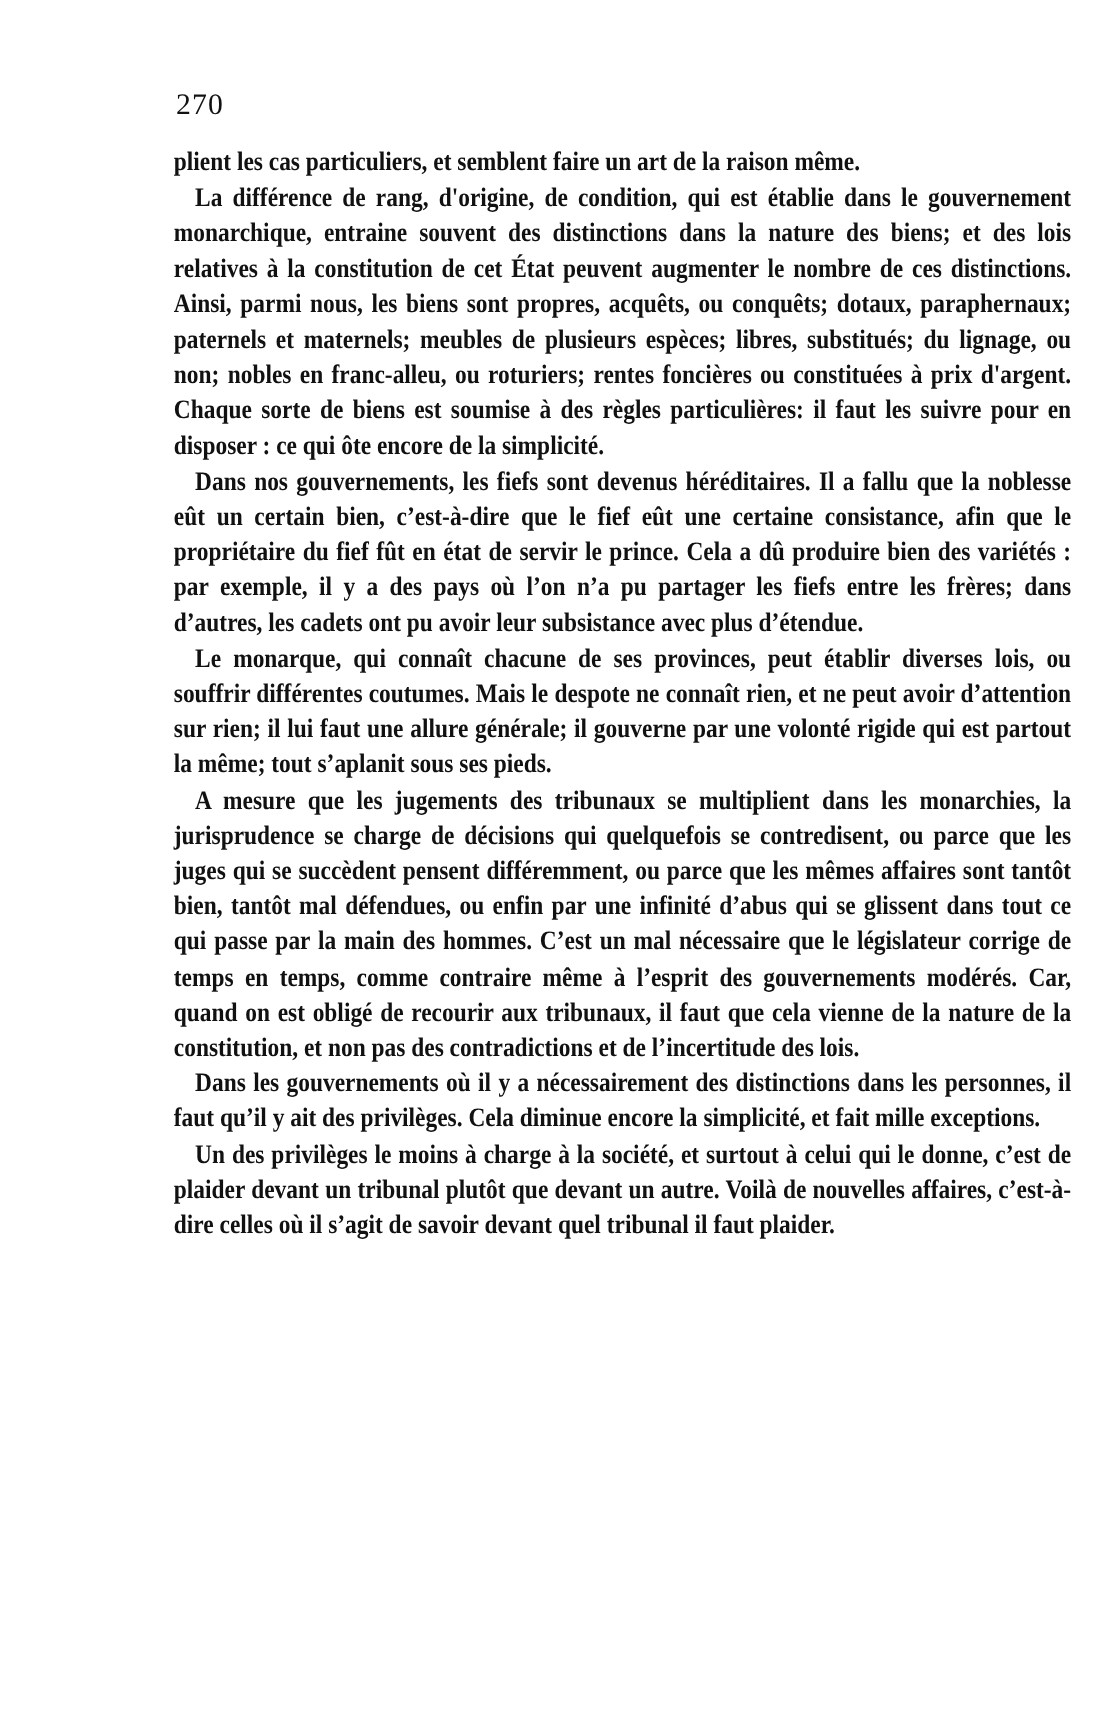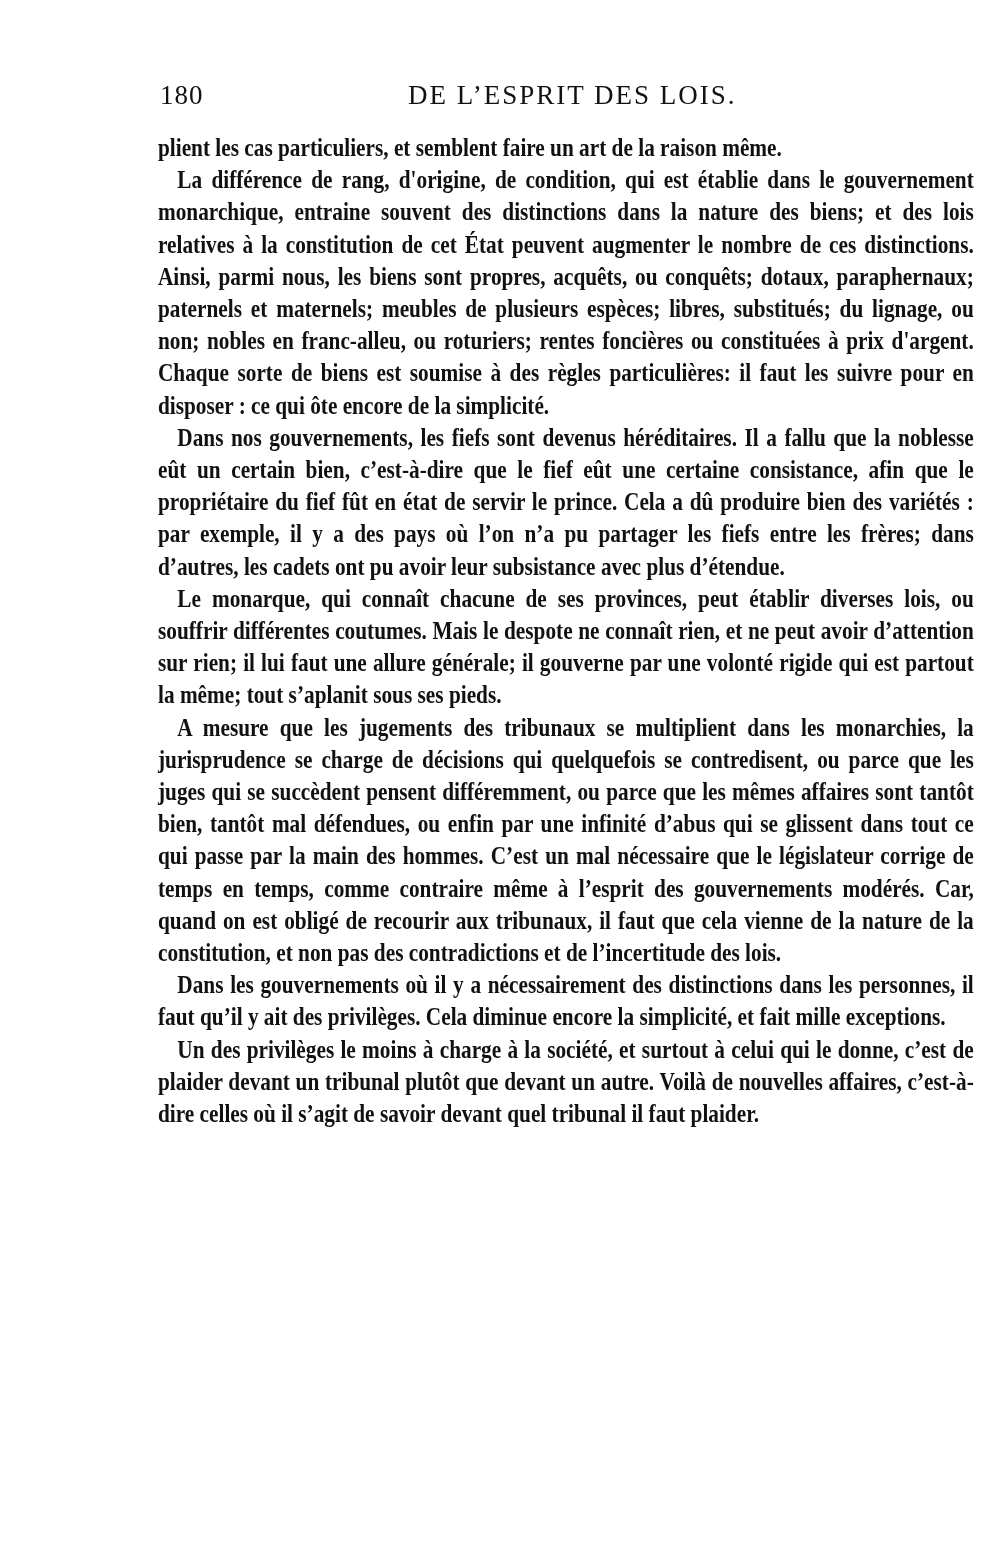--- a/index.html
+++ b/index.html
@@ -54,22 +54,21 @@
     }
     .para.cont {
       text-indent: 0;
     }
   </style>
 </head>
 <body>
 
 <div class="page">
   <div class="running-head">
-    <span class="page-number">180</span>
-    <span class="running-title">DE L’ESPRIT DES LOIS.</span>
+    <span class="page-number">270</span>
   </div>
 
   <div class="body-text">
     <p class="para cont">plient les cas particuliers, et semblent faire un art de la raison même.</p>
     <p class="para">La différence de rang, d'origine, de condition, qui est établie dans le gouvernement monarchique, entraine souvent des distinctions dans la nature des biens; et des lois relatives à la constitution de cet État peuvent augmenter le nombre de ces distinctions. Ainsi, parmi nous, les biens sont propres, acquêts, ou conquêts; dotaux, paraphernaux; paternels et maternels; meubles de plusieurs espèces; libres, substitués; du lignage, ou non; nobles en franc-alleu, ou roturiers; rentes foncières ou constituées à prix d'argent. Chaque sorte de biens est soumise à des règles particulières: il faut les suivre pour en disposer : ce qui ôte encore de la simplicité.</p>
     <p class="para">Dans nos gouvernements, les fiefs sont devenus héréditaires. Il a fallu que la noblesse eût un certain bien, c’est-à-dire que le fief eût une certaine consistance, afin que le propriétaire du fief fût en état de servir le prince. Cela a dû produire bien des variétés : par exemple, il y a des pays où l’on n’a pu partager les fiefs entre les frères; dans d’autres, les cadets ont pu avoir leur subsistance avec plus d’étendue.</p>
     <p class="para">Le monarque, qui connaît chacune de ses provinces, peut établir diverses lois, ou souffrir différentes coutumes. Mais le despote ne connaît rien, et ne peut avoir d’attention sur rien; il lui faut une allure générale; il gouverne par une volonté rigide qui est partout la même; tout s’aplanit sous ses pieds.</p>
     <p class="para">A mesure que les jugements des tribunaux se multiplient dans les monarchies, la jurisprudence se charge de décisions qui quelquefois se contredisent, ou parce que les juges qui se succèdent pensent différemment, ou parce que les mêmes affaires sont tantôt bien, tantôt mal défendues, ou enfin par une infinité d’abus qui se glissent dans tout ce qui passe par la main des hommes. C’est un mal nécessaire que le législateur corrige de temps en temps, comme contraire même à l’esprit des gouvernements modérés. Car, quand on est obligé de recourir aux tribunaux, il faut que cela vienne de la nature de la constitution, et non pas des contradictions et de l’incertitude des lois.</p>
     <p class="para">Dans les gouvernements où il y a nécessairement des distinctions dans les personnes, il faut qu’il y ait des privilèges. Cela diminue encore la simplicité, et fait mille exceptions.</p>
     <p class="para">Un des privilèges le moins à charge à la société, et surtout à celui qui le donne, c’est de plaider devant un tribunal plutôt que devant un autre. Voilà de nouvelles affaires, c’est-à-dire celles où il s’agit de savoir devant quel tribunal il faut plaider.</p>

